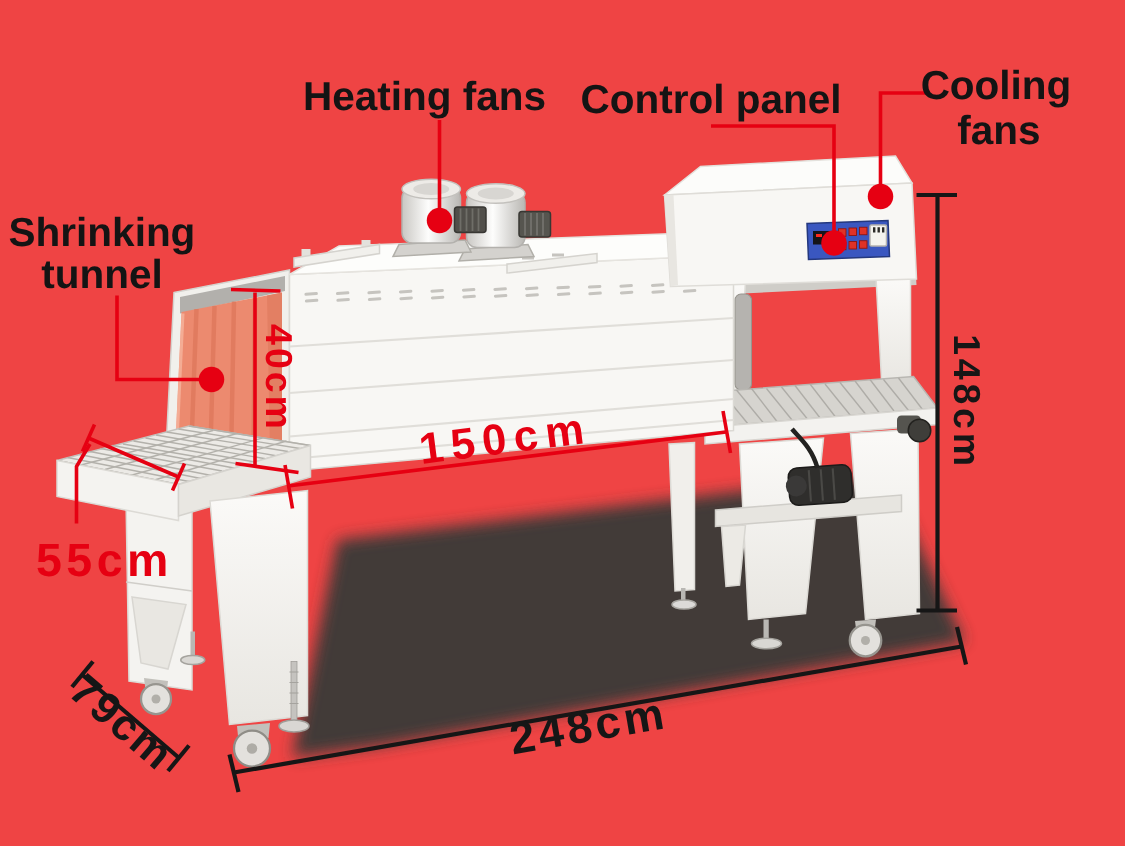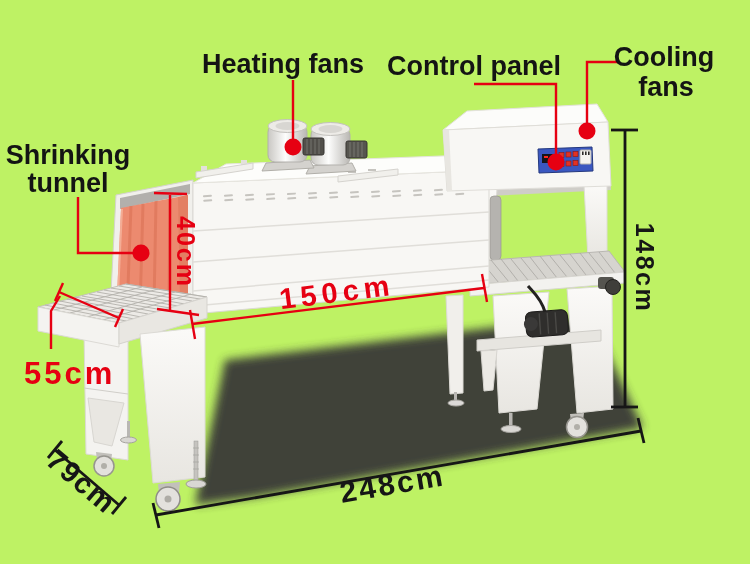--- a/index.html
+++ b/index.html
@@ -1,16 +1,16 @@
 <!DOCTYPE html>
 <html><head>
 <meta charset="utf-8">
 <style>
   html,body{margin:0;padding:0;background:#ffffff;}
-  .stage{position:relative;width:750px;height:564px;background:#bef264;overflow:hidden;
+  .stage{position:relative;width:750px;height:564px;background:#ef4444;overflow:hidden;
          font-family:"Liberation Sans", sans-serif;}
   svg{display:block;}
   .label-text{font-family:"Liberation Sans",sans-serif;font-weight:700;font-size:27px;fill:#141414;}
   .dim-red{font-family:"Liberation Sans",sans-serif;font-weight:700;fill:#e60012;}
   .dim-dark{font-family:"Liberation Sans",sans-serif;font-weight:600;fill:#161616;}
 </style>
 </head>
 <body>
 
 <div class="stage">

